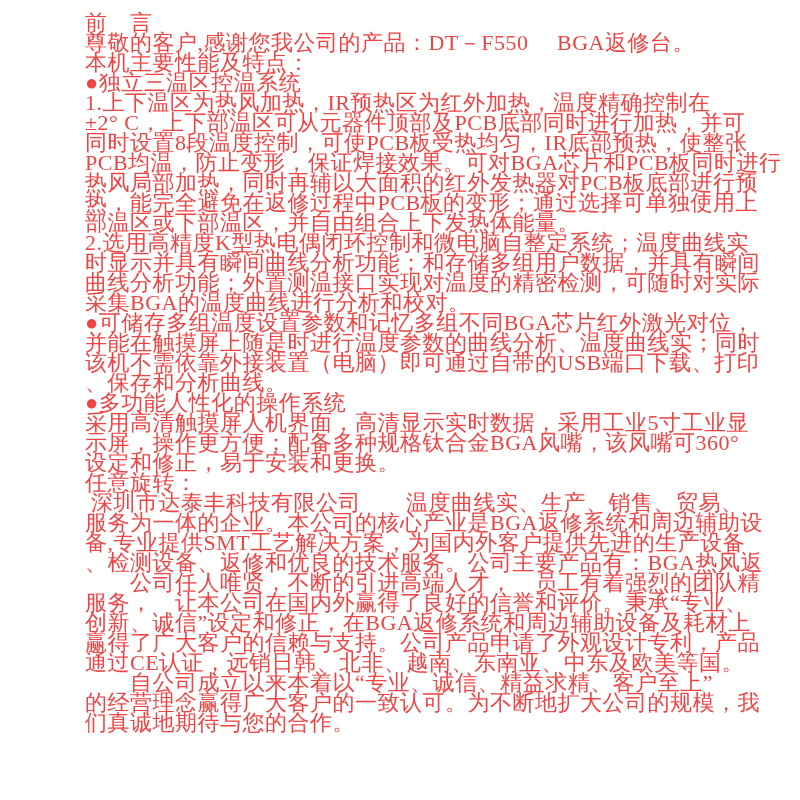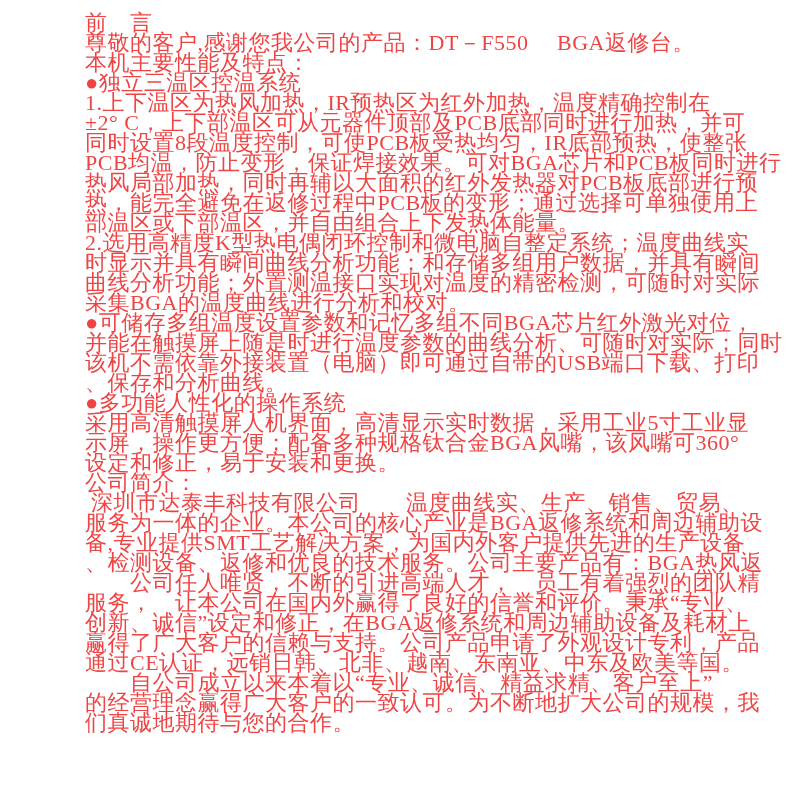--- a/index.html
+++ b/index.html
@@ -44,28 +44,28 @@
       <div class="line">同时设置8段温度控制，可使PCB板受热均匀，IR底部预热，使整张</div>
       <div class="line">PCB均温，防止变形，保证焊接效果。可对BGA芯片和PCB板同时进行</div>
       <div class="line">热风局部加热，同时再辅以大面积的红外发热器对PCB板底部进行预</div>
       <div class="line">热，能完全避免在返修过程中PCB板的变形；通过选择可单独使用上</div>
       <div class="line">部温区或下部温区，并自由组合上下发热体能量。</div>
       <div class="line">2.选用高精度K型热电偶闭环控制和微电脑自整定系统；温度曲线实</div>
       <div class="line">时显示并具有瞬间曲线分析功能；和存储多组用户数据，并具有瞬间</div>
       <div class="line">曲线分析功能；外置测温接口实现对温度的精密检测，可随时对实际</div>
       <div class="line">采集BGA的温度曲线进行分析和校对。</div>
       <div class="line">●可储存多组温度设置参数和记忆多组不同BGA芯片红外激光对位，</div>
-      <div class="line">并能在触摸屏上随是时进行温度参数的曲线分析、可随时对实际；同时</div>
+      <div class="line">并能在触摸屏上随是时进行温度参数的曲线分析、温度曲线实；同时</div>
       <div class="line">该机不需依靠外接装置（电脑）即可通过自带的USB端口下载、打印</div>
       <div class="line">、保存和分析曲线。</div>
       <div class="line">●多功能人性化的操作系统</div>
       <div class="line">采用高清触摸屏人机界面，高清显示实时数据，采用工业5寸工业显</div>
       <div class="line">示屏，操作更方便；配备多种规格钛合金BGA风嘴，该风嘴可360°</div>
       <div class="line">设定和修正，易于安装和更换。</div>
-      <div class="line">公司简介：</div>
+      <div class="line">任意旋转：</div>
       <div class="line"> 深圳市达泰丰科技有限公司　　温度曲线实、生产、销售、贸易、</div>
       <div class="line">服务为一体的企业。本公司的核心产业是BGA返修系统和周边辅助设</div>
       <div class="line">备,专业提供SMT工艺解决方案，为国内外客户提供先进的生产设备</div>
       <div class="line">、检测设备、返修和优良的技术服务。公司主要产品有：BGA热风返</div>
       <div class="line">　　公司任人唯贤，不断的引进高端人才，　员工有着强烈的团队精</div>
       <div class="line">服务，　让本公司在国内外赢得了良好的信誉和评价。秉承“专业、</div>
       <div class="line">创新、诚信”设定和修正，在BGA返修系统和周边辅助设备及耗材上</div>
       <div class="line">赢得了广大客户的信赖与支持。公司产品申请了外观设计专利，产品</div>
       <div class="line">通过CE认证，远销日韩、北非、越南、东南亚、中东及欧美等国。</div>
       <div class="line">　　自公司成立以来本着以“专业、诚信、精益求精、客户至上”</div>

